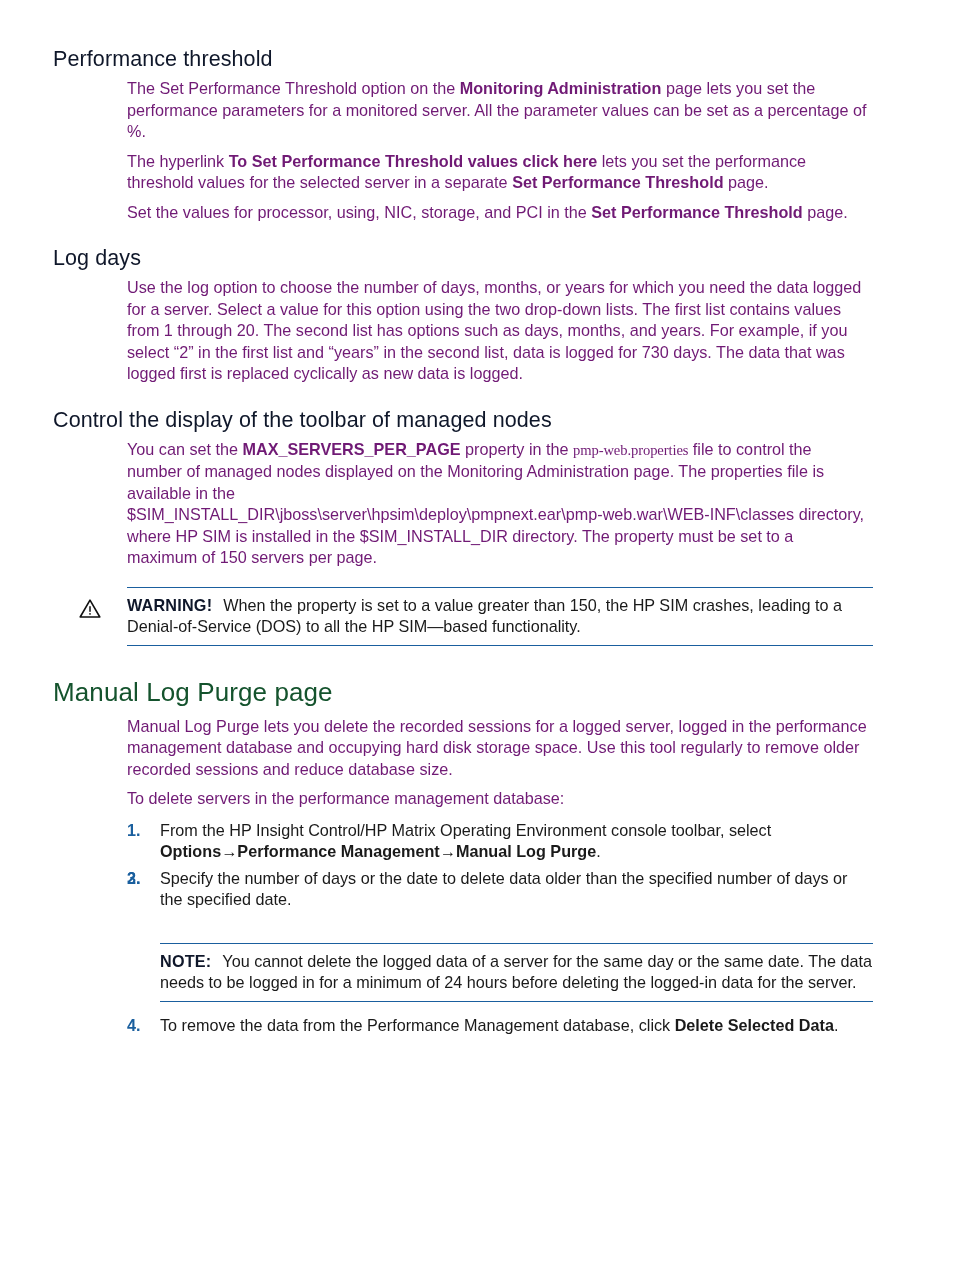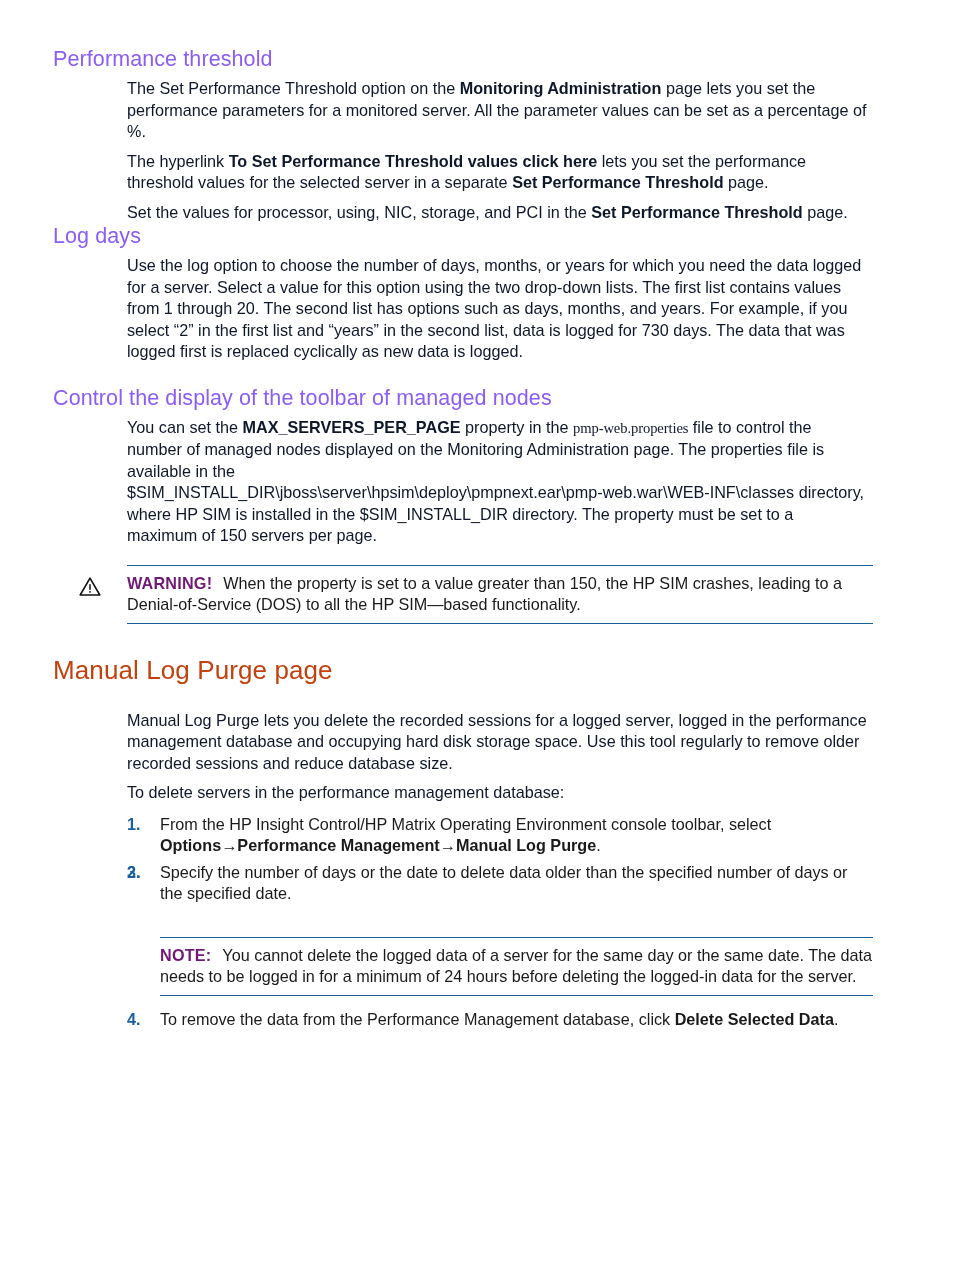--- a/index.html
+++ b/index.html
@@ -28,52 +28,52 @@
     position: absolute;
     left: 53px;
     top: 46px;
     width: 815px;
   }
 
   
   h1.doc-h1 {
     font-family: "Liberation Sans", sans-serif;
     font-weight: normal;
-    color: #c2410c;
+    color: #14532d;
     font-size: 26px;
     line-height: 32px;
     letter-spacing: 0.1px;
-    margin: 0 0 24px 0;
+    margin: 0 0 8px 0;
   }
   h2.doc-h2 {
     font-family: "Liberation Sans", sans-serif;
     font-weight: normal;
-    color: #8b5cf6;
+    color: #0f172a;
     font-size: 21.5px;
     line-height: 27px;
     letter-spacing: 0.1px;
     margin: 0 0 5px 0;
   }
 
   .sec-perf-threshold { margin-top: 0px; }
-  .sec-log-days { }
+  .sec-log-days { margin-top: 22px; }
   .sec-control-display { margin-top: 22px; }
   .sec-manual-purge { margin-top: 30px; }
 
   
   .body-block {
     margin-left: 74px;
     width: 741px;
   }
   p.para {
     font-size: 16.2px;
     line-height: 21.5px;
     margin: 0 0 8px 0;
     text-align: left;
-    color: #0f172a;
+    color: #701a75;
   }
   p.para:last-child { margin-bottom: 0; }
   .b { font-weight: bold; }
   .mono {
     font-family: Liberation Serif, serif;
     font-size: 14.6px;
     letter-spacing: -0.1px;
   }
 
   
@@ -87,21 +87,21 @@
     margin: 0;
     height: 0;
   }
   .admon .admon-body {
     font-size: 16.2px;
     line-height: 21.5px;
     padding: 7px 0 7px 0;
   }
   .admon-label {
     font-weight: bold;
-    color: #701a75;
+    color: #0f172a;
     letter-spacing: 0.2px;
   }
   .admon-label-sp { display: inline-block; width: 11px; }
 
   
   .warning-block {
     margin-top: 18px;
     margin-left: 74px;
     width: 746px;
     position: relative;

